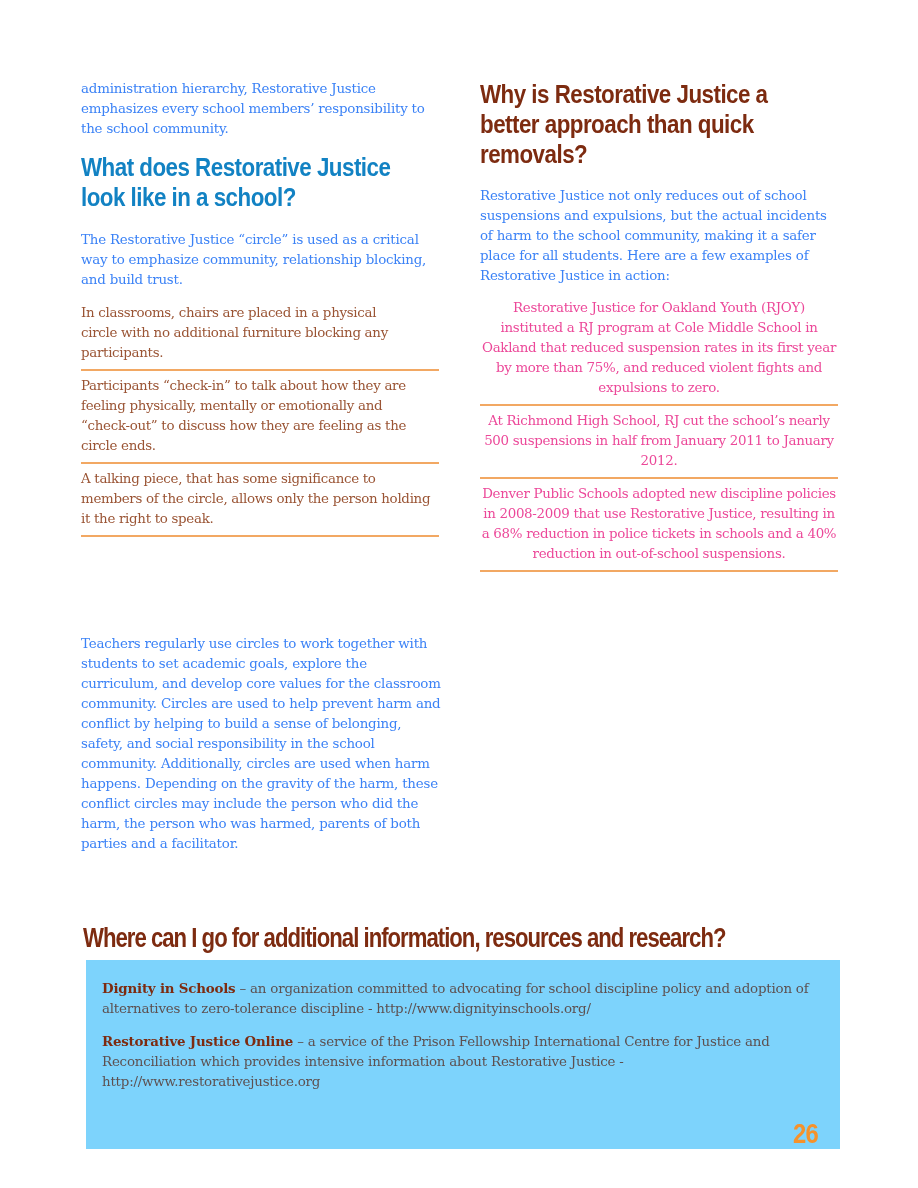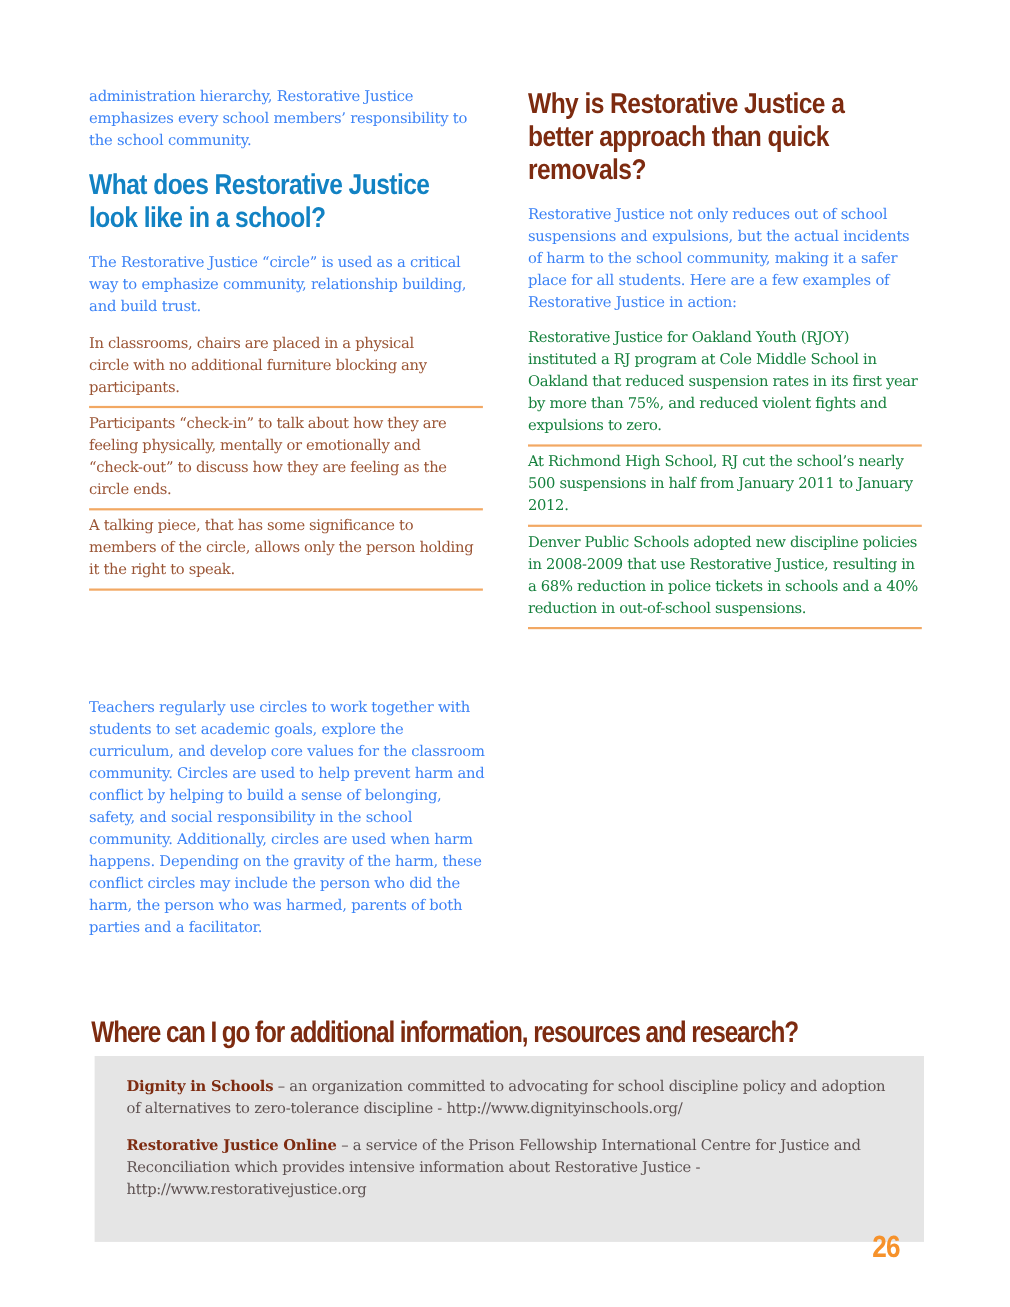--- a/index.html
+++ b/index.html
@@ -16,49 +16,49 @@
   .heading { font-family: "Liberation Sans", sans-serif; font-weight: bold;
              font-size: 26px; line-height: 30px; margin: 0; letter-spacing: -0.6px;
              transform: scaleX(0.86); transform-origin: left; white-space: nowrap; }
   .heading-blue { color: #1282c3; }
   .heading-brown { color: #7d2b10; }
 
   .bullet { font-family: "DejaVu Serif", serif; font-size: 13.4px;
             line-height: 20px; margin: 0; padding: 5px 0 6px 0; letter-spacing: -0.3px;
             border-bottom: 2px solid #f2a863; }
   .bullet-brown { color: #9a5434; }
-  .bullet-blue  { color: #15803d; }
+  .bullet-blue  { color: #ec4899; text-align: center; }
   .bullet:first-child { padding-top: 0; }
 
   .bottom-heading { position: absolute; left: 83px; top: 923px; font-family: "Liberation Sans", sans-serif;
                     font-weight: bold; font-size: 27px; color: #7d2b10; letter-spacing: -1.2px;
                     transform: scaleX(0.82); transform-origin: left; white-space: nowrap; margin: 0; }
 
-  .resource-box { position: absolute; left: 86px; top: 960px; width: 754px; height: 169px;
-                  background: #e5e5e5; box-sizing: border-box; padding: 18px 20px 0 29px; }
+  .resource-box { position: absolute; left: 86px; top: 960px; width: 754px; height: 189px;
+                  background: #7dd3fc; box-sizing: border-box; padding: 18px 20px 0 16px; }
   .resource { font-family: "DejaVu Serif", serif; font-size: 13.4px; line-height: 20px;
               color: #5d5050; margin: 0 0 12px 0; letter-spacing: -0.2px; }
   .resource-name { font-weight: bold; color: #7d2b10; }
 
   .page-number { position: absolute; left: 793px; top: 1118px; font-family: "Liberation Sans", sans-serif;
                  font-weight: bold; font-size: 28px; color: #f6922b; letter-spacing: -1px;
                  transform: scaleX(0.85); transform-origin: left; }
 </style>
 </head>
 <body>
 
 <div class="col col-left">
   <p class="body-text" style="position:absolute; top:79px; width:358px;">administration hierarchy, Restorative Justice emphasizes every school members’ responsibility to the school community.</p>
 
   <div style="position:absolute; top:152px; width:358px;">
     <p class="heading heading-blue">What does Restorative Justice</p>
     <p class="heading heading-blue">look like in a school?</p>
   </div>
 
-  <p class="body-text" style="position:absolute; top:230px; width:350px;">The Restorative Justice “circle” is used as a critical way to emphasize community, relationship building, and build trust.</p>
+  <p class="body-text" style="position:absolute; top:230px; width:350px;">The Restorative Justice “circle” is used as a critical way to emphasize community, relationship blocking, and build trust.</p>
 
   <div style="position:absolute; top:303px; width:358px;">
     <p class="bullet bullet-brown" style="padding-right:50px;">In classrooms, chairs are placed in a physical circle with no additional furniture blocking any participants.</p>
     <p class="bullet bullet-brown" style="padding-right:20px;">Participants “check-in” to talk about how they are feeling physically, mentally or emotionally and “check-out” to discuss how they are feeling as the circle ends.</p>
     <p class="bullet bullet-brown">A talking piece, that has some significance to members of the circle, allows only the person holding it the right to speak.</p>
   </div>
 
   <p class="body-text" style="position:absolute; top:634px; width:360px;">Teachers regularly use circles to work together with students to set academic goals, explore the curriculum, and develop core values for the classroom community. Circles are used to help prevent harm and conflict by helping to build a sense of belonging, safety, and social responsibility in the school community.  Additionally, circles are used when harm happens.  Depending on the gravity of the harm, these conflict circles may include the person who did the harm, the person who was harmed, parents of both parties and a facilitator.</p>
 </div>
 

